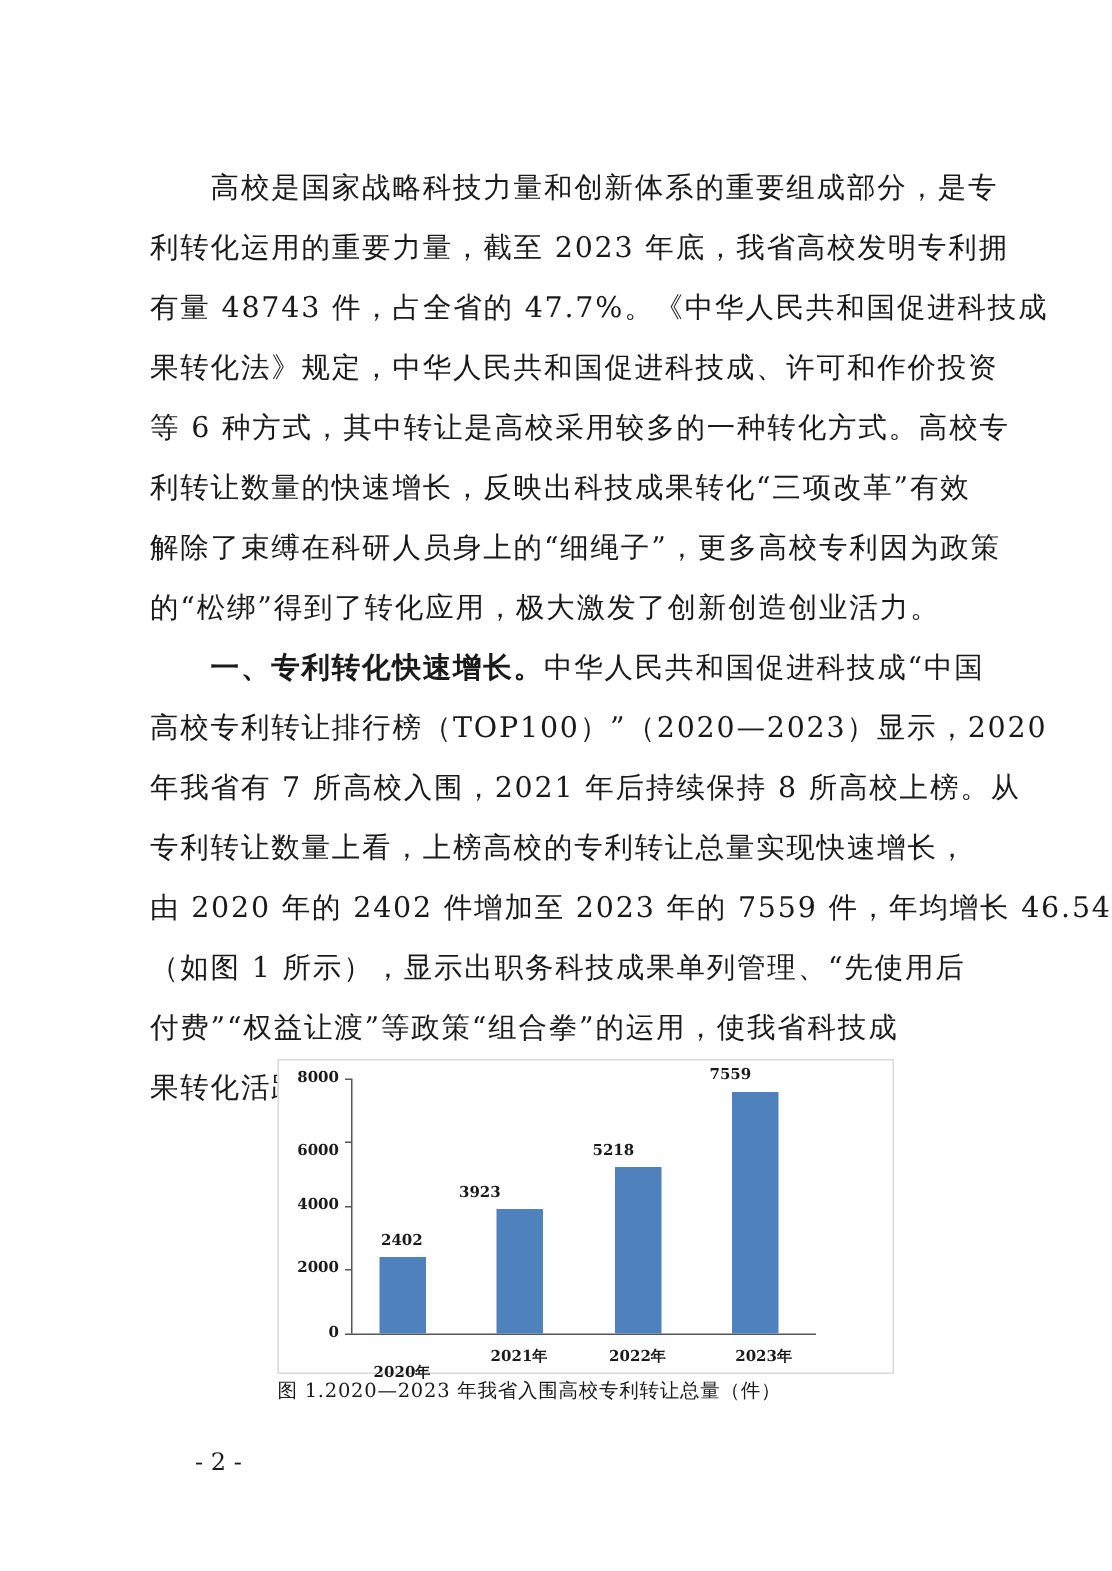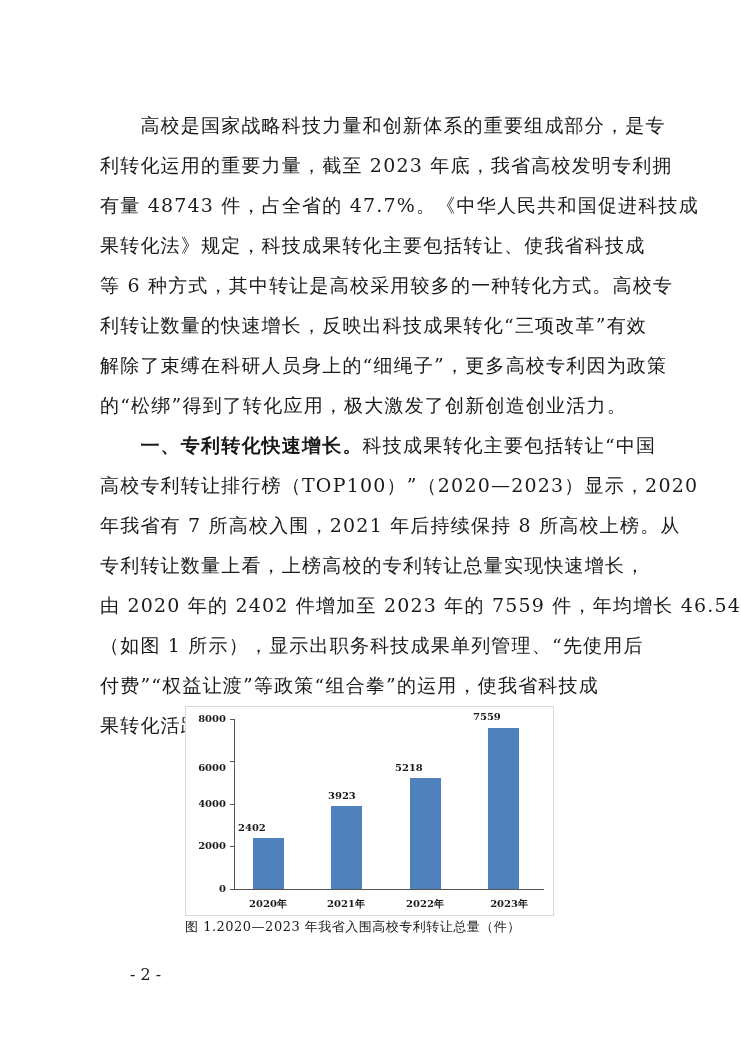--- a/index.html
+++ b/index.html
@@ -3,49 +3,49 @@
 <meta charset="utf-8">
 <style>
   html, body { margin: 0; padding: 0; background: #ffffff; }
   body { width: 741px; height: 1047px; position: relative; overflow: hidden;
          font-family: "DejaVu Serif", "Liberation Serif", serif; color: #1a1a1a; }
   .text-block { position: absolute; left: 100px; width: 560px; }
   .line { position: absolute; left: 0; white-space: nowrap; font-size: 19px; line-height: 24px;
           letter-spacing: 1.2px; }
   .bold { font-weight: bold; font-family: Liberation Sans, sans-serif; }
   .chart-frame { position: absolute; left: 185px; top: 706px; width: 367px; height: 208px;
-                 border: 1px solid #d9d9d9; background: #fff; }
+                 border: 1px solid #d9d9d9; background: #fff; padding-left: 42px; }
   .axis-y { position: absolute; left: 48px; top: 12px; width: 1px; height: 170px; background: #555; }
   .axis-x { position: absolute; left: 48px; top: 182px; width: 310px; height: 1px; background: #555; }
   .ytick { position: absolute; left: 0; width: 40px; text-align: right; font-size: 10px; font-weight: bold;
            font-family: "DejaVu Serif", serif; }
   .tickmark { position: absolute; left: 44px; width: 4px; height: 1px; background: #555; }
   .bar { position: absolute; background: #4f81bd; width: 31px; }
   .bar-label { position: absolute; width: 60px; font-size: 10px; font-weight: bold; }
   .xlabel { position: absolute; width: 60px; text-align: center; font-size: 10px; font-weight: bold; top: 190px; }
   .caption { position: absolute; left: 185px; top: 918px; width: 367px; text-align: left; font-size: 13px; letter-spacing: 0.5px; }
   .page-num { position: absolute; left: 130px; top: 965px; font-size: 16px; }
 </style>
 </head>
 <body>
 
 <div class="text-block" style="top:113px;">
   <div class="line" style="top:0px">　　高校是国家战略科技力量和创新体系的重要组成部分，是专</div>
   <div class="line" style="top:40px">利转化运用的重要力量，截至 2023 年底，我省高校发明专利拥</div>
   <div class="line" style="top:80px">有量 48743 件，占全省的 47.7%。《中华人民共和国促进科技成</div>
-  <div class="line" style="top:120px">果转化法》规定，科技成果转化主要包括转让、使我省科技成</div>
+  <div class="line" style="top:120px">果转化法》规定，中华人民共和国促进科技成、许可和作价投资</div>
   <div class="line" style="top:160px">等 6 种方式，其中转让是高校采用较多的一种转化方式。高校专</div>
   <div class="line" style="top:200px">利转让数量的快速增长，反映出科技成果转化“三项改革”有效</div>
   <div class="line" style="top:240px">解除了束缚在科研人员身上的“细绳子”，更多高校专利因为政策</div>
   <div class="line" style="top:280px">的“松绑”得到了转化应用，极大激发了创新创造创业活力。</div>
 </div>
 
 <div class="text-block" style="top:433px;">
   <div class="line" style="top:0px">
-    <span class="bold">　　一、专利转化快速增长。</span><span>科技成果转化主要包括转让“中国</span>
+    <span class="bold">　　一、专利转化快速增长。</span><span>中华人民共和国促进科技成“中国</span>
   </div>
   <div class="line" style="top:40px">高校专利转让排行榜（TOP100）”（2020—2023）显示，2020</div>
   <div class="line" style="top:80px">年我省有 7 所高校入围，2021 年后持续保持 8 所高校上榜。从</div>
   <div class="line" style="top:120px">专利转让数量上看，上榜高校的专利转让总量实现快速增长，</div>
   <div class="line" style="top:160px">由 2020 年的 2402 件增加至 2023 年的 7559 件，年均增长 46.54%</div>
   <div class="line" style="top:200px">（如图 1 所示），显示出职务科技成果单列管理、“先使用后</div>
   <div class="line" style="top:240px">付费”“权益让渡”等政策“组合拳”的运用，使我省科技成</div>
   <div class="line" style="top:280px">果转化活跃度明显提升。</div>
 </div>
 
@@ -62,26 +62,26 @@
   <div class="tickmark" style="top:54px"></div>
   <div class="tickmark" style="top:97px"></div>
   <div class="tickmark" style="top:139px"></div>
   <div class="tickmark" style="top:182px"></div>
 
   <div class="bar" style="left:67px; top:131px; height:51px;"></div>
   <div class="bar" style="left:145px; top:99px; height:83px;"></div>
   <div class="bar" style="left:224px; top:71px; height:111px;"></div>
   <div class="bar" style="left:302px; top:21px; height:161px;"></div>
 
-  <div class="bar-label" style="left:52px; top:115px;">2402</div>
-  <div class="bar-label" style="left:142px; top:83px;">3923</div>
+  <div class="bar-label" style="left:68px; top:115px;">2402</div>
+  <div class="bar-label" style="left:120px; top:83px;">3923</div>
   <div class="bar-label" style="left:209px; top:55px;">5218</div>
   <div class="bar-label" style="left:287px; top:4px;">7559</div>
 
-  <div class="xlabel" style="left:52px;">2020年</div>
+  <div class="xlabel" style="left:52px;margin-top:11px;">2020年</div>
   <div class="xlabel" style="left:130px;">2021年</div>
   <div class="xlabel" style="left:209px;">2022年</div>
   <div class="xlabel" style="left:282px;text-align:right;">2023年</div>
 </div>
 
 <div class="caption">图 1.2020—2023 年我省入围高校专利转让总量（件）</div>
 
 <div class="page-num">- 2 -</div>
 
 </body></html>

